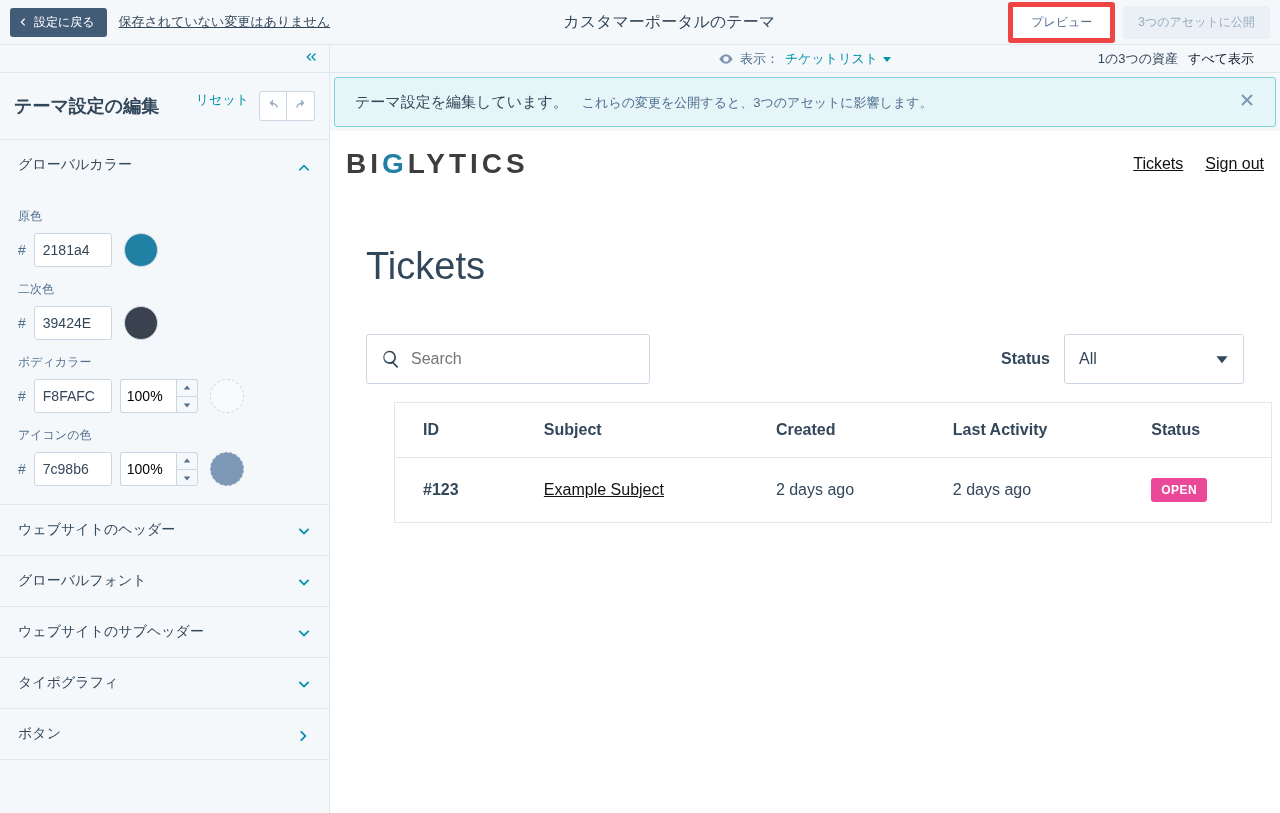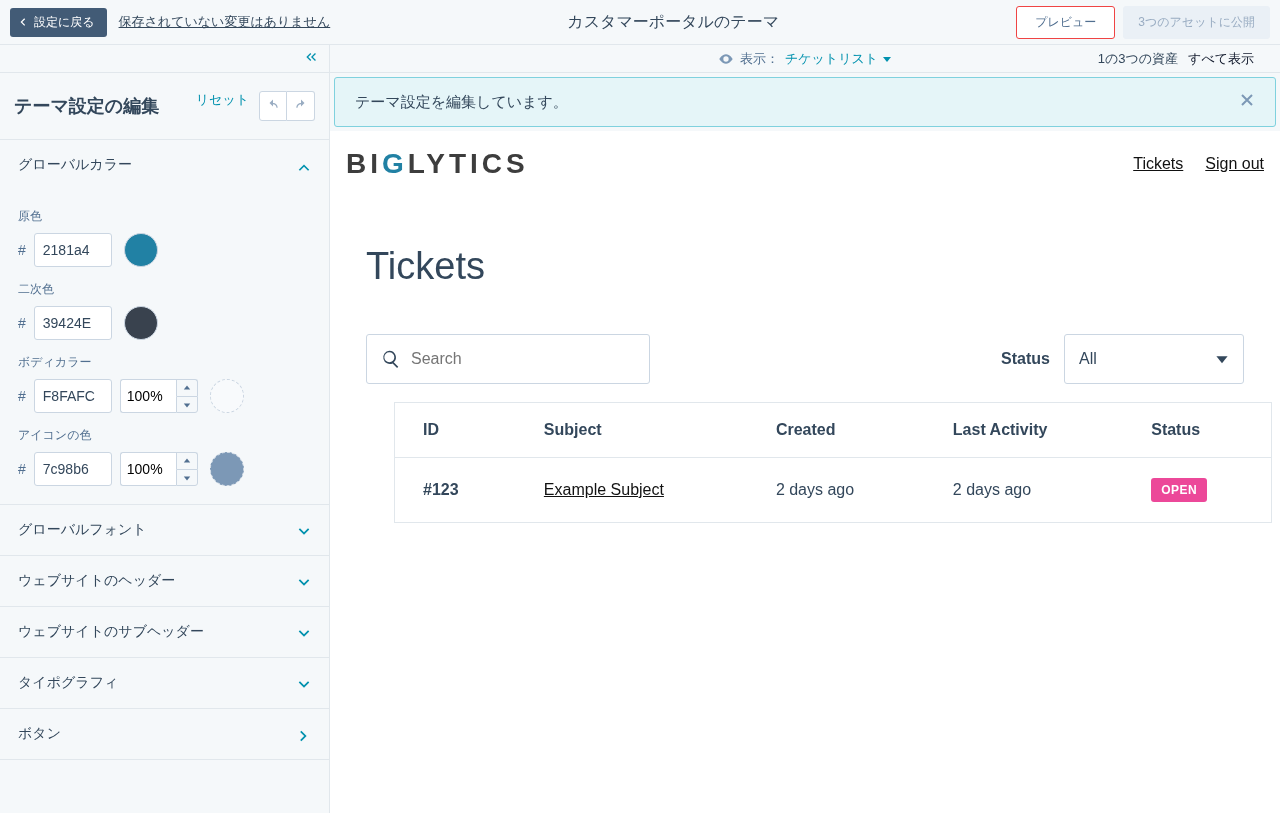--- a/index.html
+++ b/index.html
@@ -5,21 +5,21 @@
   * { box-sizing: border-box; margin: 0; padding: 0; }
   body { font-family: -apple-system, BlinkMacSystemFont, "Segoe UI", Helvetica, Arial, sans-serif; background: #f5f8fa; color: #33475b; width: 1280px; height: 813px; overflow: hidden; }
   
   .topbar { display: flex; align-items: center; justify-content: space-between; height: 45px; padding: 0 10px; background: #f5f8fa; border-bottom: 1px solid #e1e7ec; }
   .topbar-left { display: flex; align-items: center; gap: 12px; }
   .back-btn { background: #425b76; color: #fff; border: none; border-radius: 3px; padding: 6px 12px 6px 8px; font-size: 12px; display: flex; align-items: center; gap: 6px; cursor: pointer; }
   .back-btn svg { width: 10px; height: 10px; }
   .unsaved { color: #33475b; text-decoration: underline; font-size: 13px; }
   .topbar-title { font-size: 16px; color: #33475b; font-weight: 400; }
   .topbar-right { display: flex; align-items: center; gap: 8px; }
-  .preview-btn { background: #fff; border: 1px solid #ef4444; color: #516f90; padding: 7px 18px; border-radius: 3px; font-size: 12px; cursor: pointer; }
+  .preview-btn { background: #fff; border: 5px solid #ef4444; color: #516f90; padding: 7px 18px; border-radius: 3px; font-size: 12px; cursor: pointer; }
   .publish-btn { background: #eaf0f6; border: 1px solid #eaf0f6; color: #99acc2; padding: 7px 14px; border-radius: 3px; font-size: 12px; cursor: not-allowed; }
   
   .layout { display: flex; height: calc(813px - 45px); }
   
   .sidebar { width: 330px; flex-shrink: 0; background: #f5f8fa; border-right: 1px solid #e1e7ec; overflow-y: auto; position: relative; }
   .collapse-row { height: 28px; display:flex; justify-content:flex-end; align-items:center; padding-right: 10px; border-bottom: 1px solid #e1e7ec;}
   .collapse-row svg { width:16px; height:16px; color:#0091ae; cursor:pointer;}
   .sidebar-head { display: flex; align-items: center; justify-content: space-between; padding: 18px 14px 18px 14px; border-bottom: 1px solid #e1e7ec; }
   .sidebar-head h2 { font-size: 18px; font-weight: 600; color: #33475b; }
   .sidebar-head-actions { display:flex; align-items:flex-start; gap: 6px;}
@@ -209,29 +209,29 @@
               </div>
             </div>
             <span class="swatch dashed" style="background:#7c98b6"></span>
           </div>
         </div>
       </div>
     </div>
 
     <div class="section">
       <div class="section-header">
+        <span>ウェブサイトのヘッダー</span>
+        <svg viewBox="0 0 16 16">
+            <path fill="currentColor" d="M2 5l6 6 6-6 -1.4-1.4L8 8.2 3.4 3.6z"></path>
+          </svg>
+      </div>
+    </div>
+    <div class="section">
+      <div class="section-header">
         <span>グローバルフォント</span>
-        <svg viewBox="0 0 16 16">
-            <path fill="currentColor" d="M2 5l6 6 6-6 -1.4-1.4L8 8.2 3.4 3.6z"></path>
-          </svg>
-      </div>
-    </div>
-    <div class="section">
-      <div class="section-header">
-        <span>ウェブサイトのヘッダー</span>
         <svg viewBox="0 0 16 16">
             <path fill="currentColor" d="M2 5l6 6 6-6 -1.4-1.4L8 8.2 3.4 3.6z"></path>
           </svg>
       </div>
     </div>
     <div class="section">
       <div class="section-header">
         <span>ウェブサイトのサブヘッダー</span>
         <svg viewBox="0 0 16 16">
             <path fill="currentColor" d="M2 5l6 6 6-6 -1.4-1.4L8 8.2 3.4 3.6z"></path>
@@ -270,20 +270,21 @@
       </span>
       <div class="right-info">
         <span class="count">1の3つの資産</span>
         <span class="showall">すべて表示</span>
       </div>
     </div>
 
     <div class="banner">
       <div class="text">
         <span class="headline">テーマ設定を編集しています。</span>
+        <span class="sub">これらの変更を公開すると、3つのアセットに影響します。</span>
       </div>
       <span class="close"><svg viewBox="0 0 16 16">
             <path fill="currentColor" d="M3 3l10 10M13 3L3 13" stroke="currentColor" stroke-width="2"></path>
           </svg></span>
     </div>
 
     <div class="preview">
       <div class="prev-header">
         <div class="logo">
           <span>BI</span>

